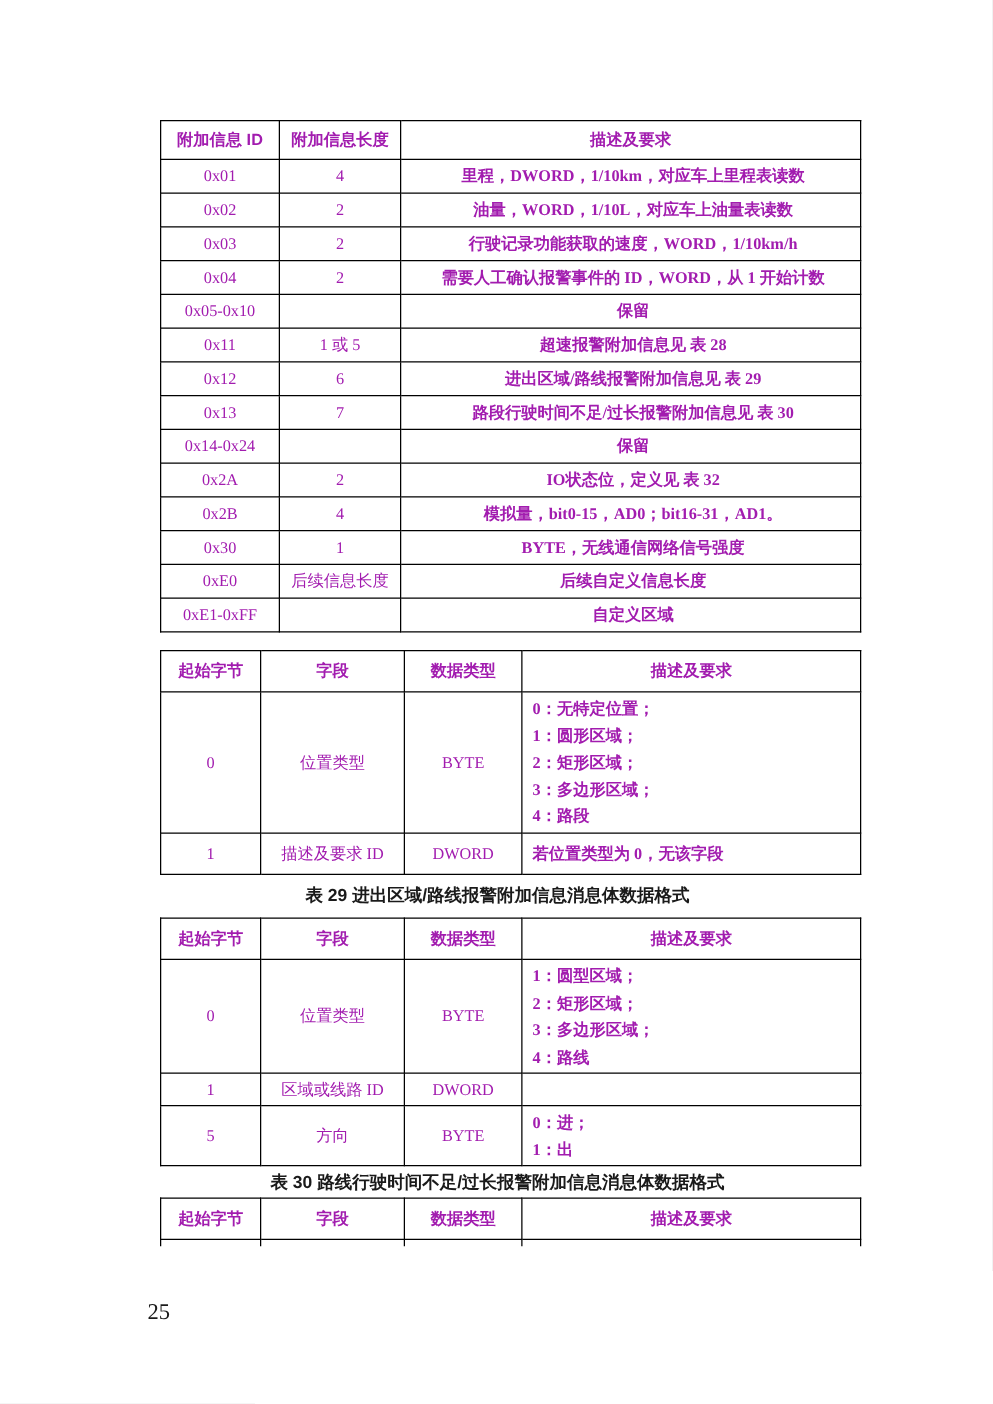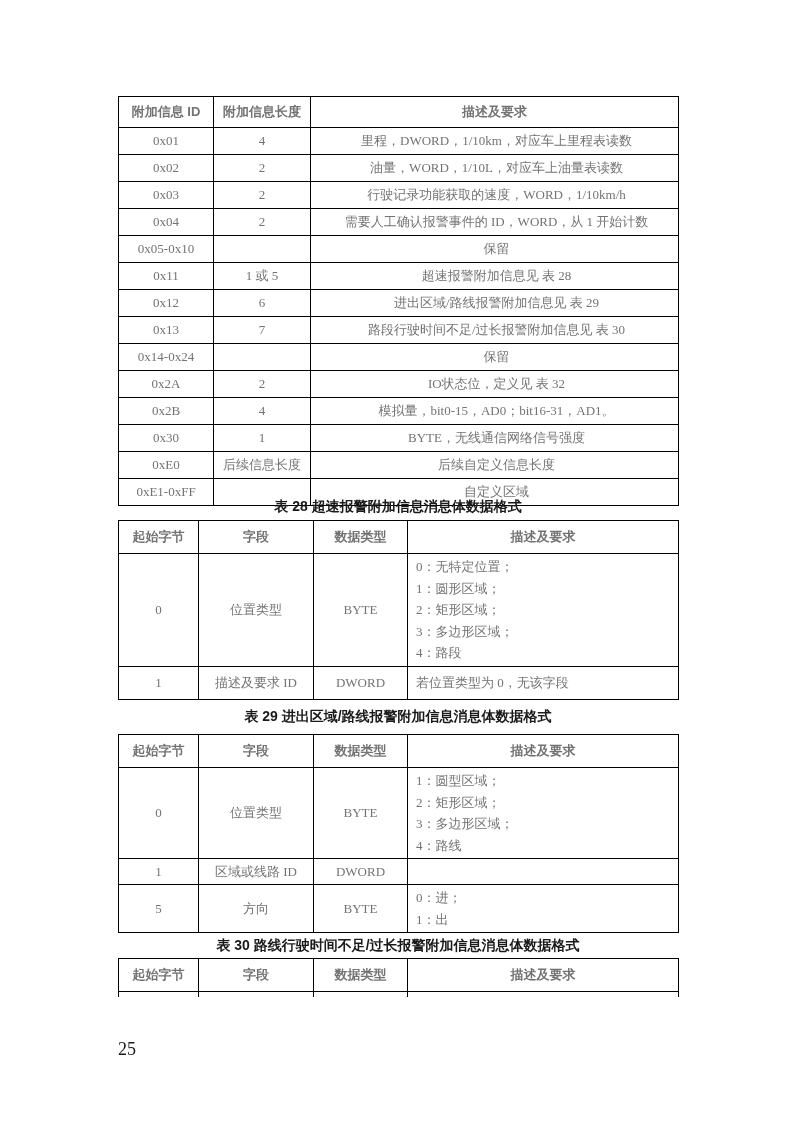--- a/index.html
+++ b/index.html
@@ -10,42 +10,43 @@
     overflow:hidden;
     font-family:"Liberation Serif","DejaVu Serif",serif;
     color:#1a1a1a;
   }
   .doc-table{
     border-collapse:collapse;
     table-layout:fixed;
     width:560px;
     font-family:"Liberation Serif","DejaVu Serif",serif;
     font-size:13px;
-    color:#737373;
+    color:#a21caf;
     position:absolute;
-    left:118px;
+    left:128px;
   }
   .doc-table th,.doc-table td{
     border:1px solid #000;
     text-align:center;
     vertical-align:middle;
     padding:0 4px;
     overflow:hidden;
   }
   .doc-table th{
     font-family:"Liberation Sans","DejaVu Sans",sans-serif;
     font-weight:bold;
     font-size:13px;
     height:30px;
   }
   .doc-table td.desc{
     text-align:left;
     padding:2px 4px 2px 8px;
     white-space:pre-line;
     line-height:21.5px;
+    font-weight:bold;
   }
   #t1{top:96px;}
   #t1 td{height:22px;text-align:center;}
   #t28{top:520px;}
   #t29{top:734px;}
   #t30{top:958px;}
   .h32 th{height:32px;}
   .r-tall td{height:28px;}
   .r-slim td{height:21px;}
   .stub td{height:5px;border-top:none;border-bottom:none;}
@@ -154,21 +155,20 @@
           <td class="desc">后续自定义信息长度</td>
         </tr>
       <tr>
           <td>0xE1-0xFF</td>
           <td></td>
           <td class="desc">自定义区域</td>
         </tr>
     </tbody>
   </table>
 
-  <div class="tbl-caption" id="cap28">表 28 超速报警附加信息消息体数据格式</div>
   <table class="doc-table h32" id="t28">
     <colgroup>
         <col style="width:80px">
         <col style="width:115px">
         <col style="width:94px">
         <col style="width:271px">
       </colgroup>
     <thead>
       <tr>
         <th>起始字节</th>

